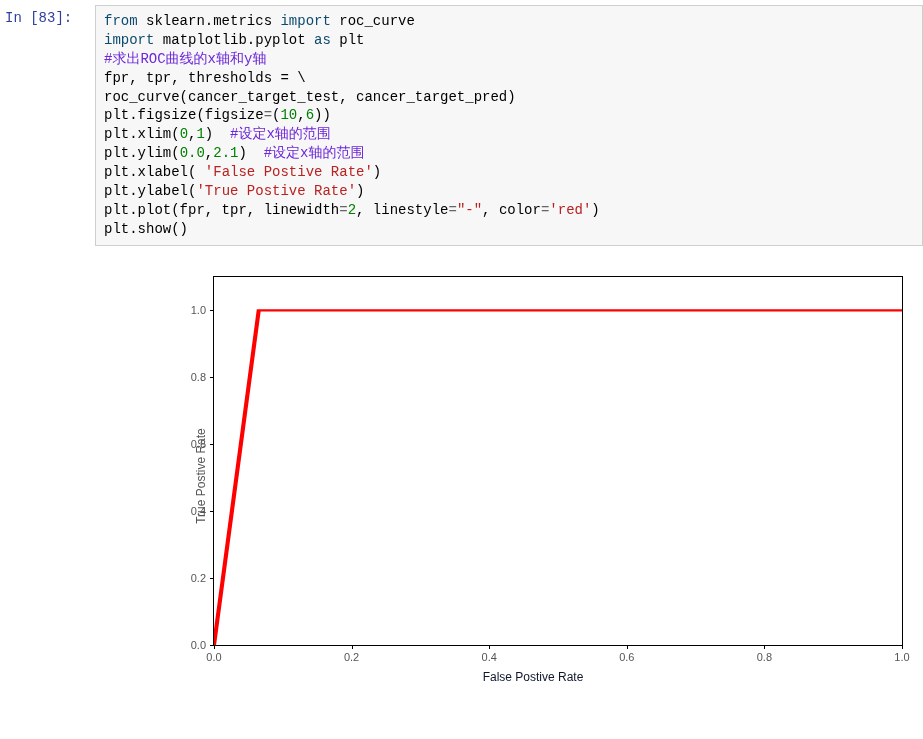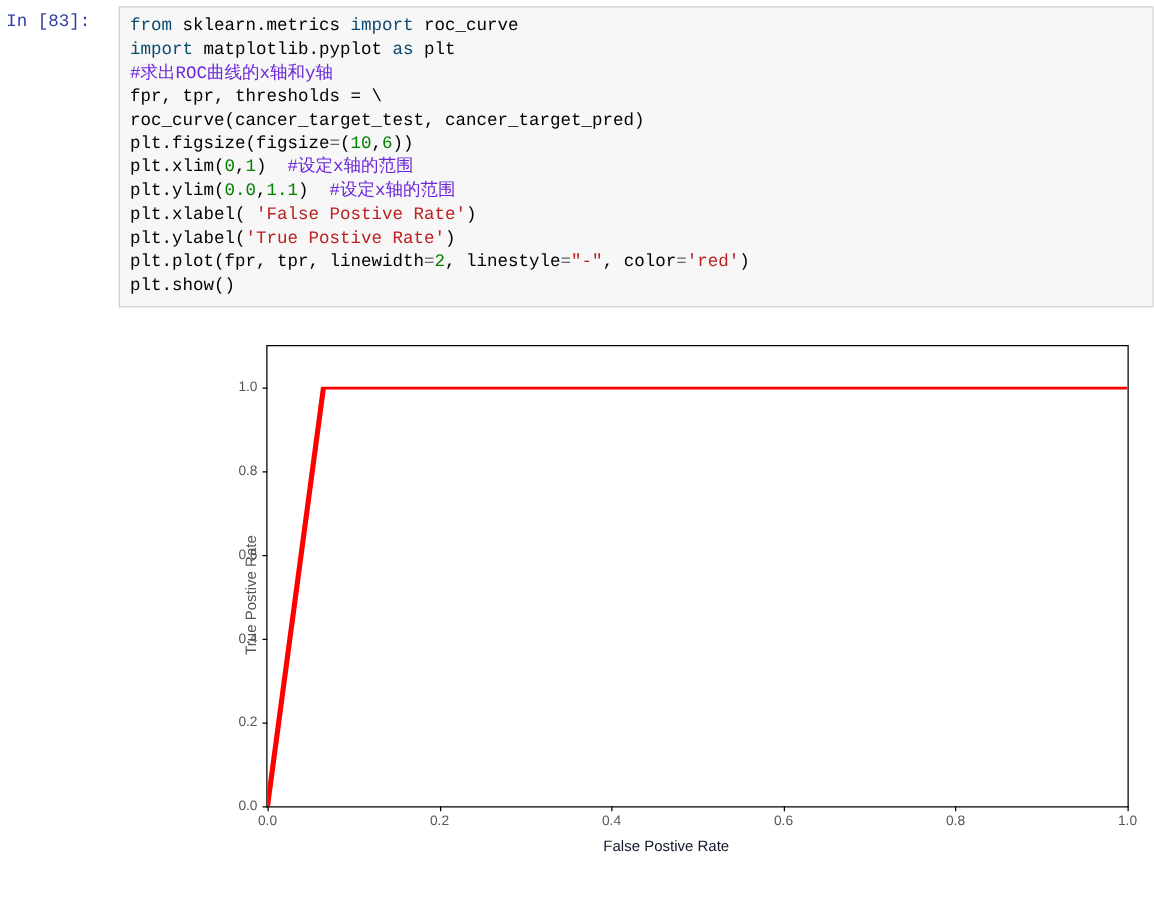--- a/index.html
+++ b/index.html
@@ -132,21 +132,21 @@
 
   <div class="cell">
     <div class="prompt prompt-in"><span>In  [</span><span>83</span><span>]:</span></div>
     <div class="input-area"><span class="kw">from</span><span> sklearn.metrics </span><span class="kw">import</span><span> roc_curve</span>
 <span class="kw">import</span><span> matplotlib.pyplot </span><span class="kw">as</span><span> plt</span>
 <span class="cm">#求出ROC曲线的x轴和y轴</span>
 <span>fpr, tpr, thresholds = \</span>
 <span>roc_curve(cancer_target_test, cancer_target_pred)</span>
 <span>plt.figsize(figsize</span><span class="op">=</span><span>(</span><span class="num">10</span><span>,</span><span class="num">6</span><span>))</span>
 <span>plt.xlim(</span><span class="num">0</span><span>,</span><span class="num">1</span><span>)  </span><span class="cm">#设定x轴的范围</span>
-<span>plt.ylim(</span><span class="num">0.0</span><span>,</span><span class="num">1.1</span><span>)  </span><span class="cm">#设定x轴的范围</span>
+<span>plt.ylim(</span><span class="num">0.0</span><span>,</span><span class="num">2.1</span><span>)  </span><span class="cm">#设定x轴的范围</span>
 <span>plt.xlabel( </span><span class="st">'False Postive Rate'</span><span>)</span>
 <span>plt.ylabel(</span><span class="st">'True Postive Rate'</span><span>)</span>
 <span>plt.plot(fpr, tpr, linewidth</span><span class="op">=</span><span class="num">2</span><span>, linestyle</span><span class="op">=</span><span class="st">"-"</span><span>, color</span><span class="op">=</span><span class="st">'red'</span><span>)</span>
 <span>plt.show()</span></div>
   </div>
 
   <div class="cell">
     <div class="prompt"></div>
     <div class="output-area">
       <div class="chart-wrap">

